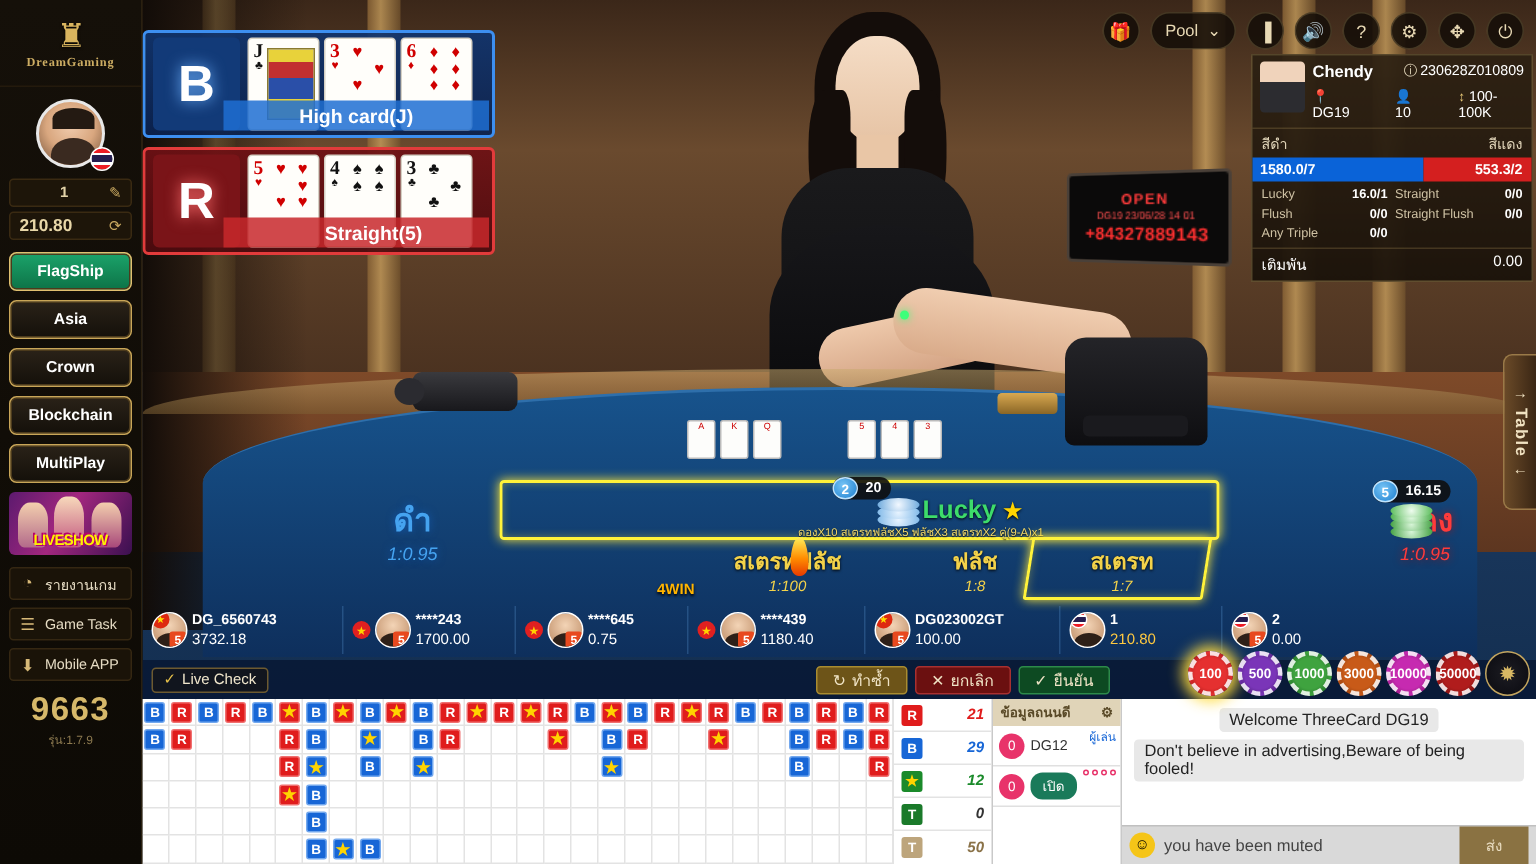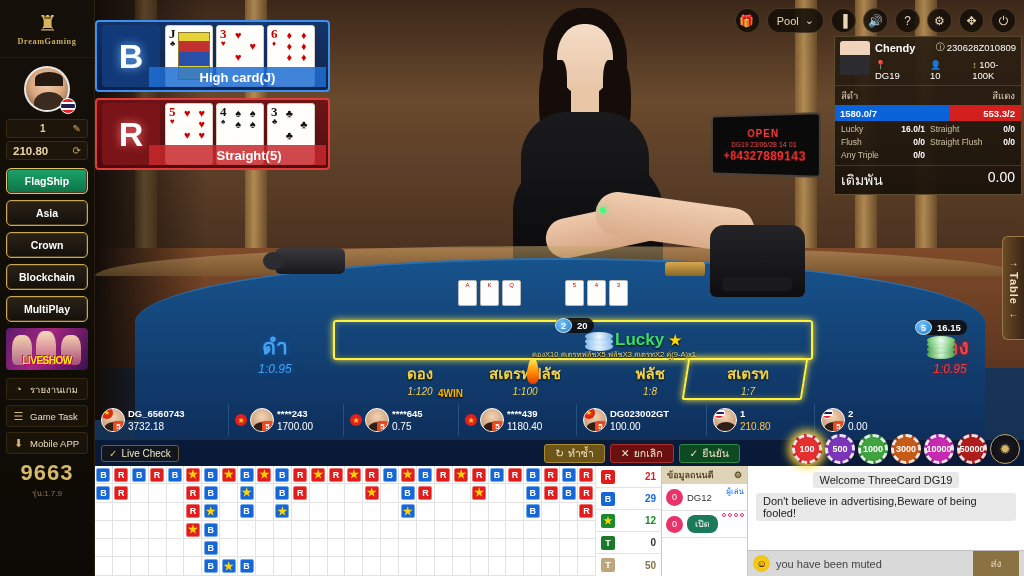--- a/index.html
+++ b/index.html
@@ -198,21 +198,21 @@
     display:flex; align-items:center; padding-left:5px; }
   .i-sum .rd { width:72px; background:#d41f1f; color:#fff; font-size:9.5px; font-weight:bold;
     display:flex; align-items:center; justify-content:flex-end; padding-right:6px; }
   .i-grid { padding:2px 6px 3px; }
   .i-line { display:flex; font-size:8.5px; line-height:13px; }
   .i-line .n1 { width:44px; color:#cfc2a4; }
   .i-line .v1 { width:40px; text-align:right; color:#fff; font-weight:bold; }
   .i-line .n2 { width:62px; color:#cfc2a4; padding-left:5px; }
   .i-line .v2 { flex:1; text-align:right; color:#fff; font-weight:bold; }
   .i-foot { display:flex; justify-content:space-between; padding:3px 6px;
-    border-top:1px solid rgba(180,150,90,.25); font-size:14px; color:#fff; }
+    border-top:1px solid rgba(180,150,90,.25); font-size:10px; color:#fff; }
 
   
   .zone-label { position:absolute; text-align:center; }
   .zl-t { font-size:21px; font-weight:bold; }
   .zl-o { font-size:12px; font-style:italic; margin-top:-1px; }
   .blue-t { color:#45a3f0; text-shadow:0 0 6px rgba(20,90,180,.9); }
   .red-t { color:#ff3b3b; text-shadow:0 0 6px rgba(160,20,20,.9); }
   .zsm-t { font-size:15px; font-weight:bold; color:#f3d24a; text-shadow:0 1px 2px #000; }
   .zsm-o { font-size:10px; font-style:italic; color:#f3d24a; }
 
@@ -319,21 +319,21 @@
   .mk.SB { background:#1766d6; border:1px solid #73a8ee; color:#ffd400; font-size:11px; }
 
   #stats { width:66px; height:110px; background:#fff; border-right:1px solid #c9c9c9; }
   .st-row { height:22px; display:flex; align-items:center; justify-content:space-between;
     padding:0 5px; border-bottom:1px solid #e3e3e3; }
   .st-ic { width:14px; height:14px; border-radius:2px; font-size:9px; font-weight:bold;
     color:#fff; display:flex; align-items:center; justify-content:center; }
   .st-ic.R { background:#e01c1c; } .st-ic.B { background:#1766d6; }
   .st-ic.S { background:#1a8a2a; color:#ffd400; font-size:10px; }
   .st-ic.T { background:#1a7a2a; } .st-ic.T2 { background:#bda57c; }
-  .st-v { font-size:10px; font-weight:bold; }
+  .st-v { font-size:10px; font-weight:bold;font-style:italic; }
 
   
   #chatside { width:86px; height:110px; background:#fff; border-right:1px solid #c9c9c9; }
   .cs-head { height:18px; background:#e0d4b8; display:flex; align-items:center;
     justify-content:space-between; padding:0 5px; }
   .cs-head .t { font-size:9px; color:#5a4a28; font-weight:bold; }
   .cs-row { height:27px; display:flex; align-items:center; gap:4px; padding:0 4px;
     border-bottom:1px solid #e0e0e0; position:relative; }
   .cs-chip { width:17px; height:17px; border-radius:50%; background:#e8336a; color:#fff;
     font-size:9px; display:flex; align-items:center; justify-content:center; }
@@ -454,24 +454,20 @@
     <div class="stack" style="left:832px;top:336px">
       <i style="top:14px;background:radial-gradient(circle,#d8f5d8,#3f9f3f)"></i>
       <i style="top:9px;background:radial-gradient(circle,#d8f5d8,#3f9f3f)"></i>
       <i style="top:4px;background:radial-gradient(circle,#e4fae4,#49ad49)"></i>
       <i style="top:0;background:radial-gradient(circle,#eefcee,#56bb56)"></i>
     </div>
 
     <div class="neon" style="left:590px;top:358px;width:120px;height:42px;
          transform:skewX(-9deg);border-radius:2px"></div>
 
-    <div class="zone-label" style="left:270px;top:362px;width:110px">
-      <div class="zsm-t">ดอง</div>
-      <div class="zsm-o">1:120</div>
-    </div>
     <div class="zone-label" style="left:355px;top:362px;width:150px">
       <div class="zsm-t">สเตรทฟลัช</div>
       <div class="zsm-o">1:100</div>
     </div>
     <div class="zone-label" style="left:500px;top:362px;width:110px">
       <div class="zsm-t">ฟลัช</div>
       <div class="zsm-o">1:8</div>
     </div>
     <div class="zone-label" style="left:598px;top:362px;width:110px">
       <div class="zsm-t">สเตรท</div>

